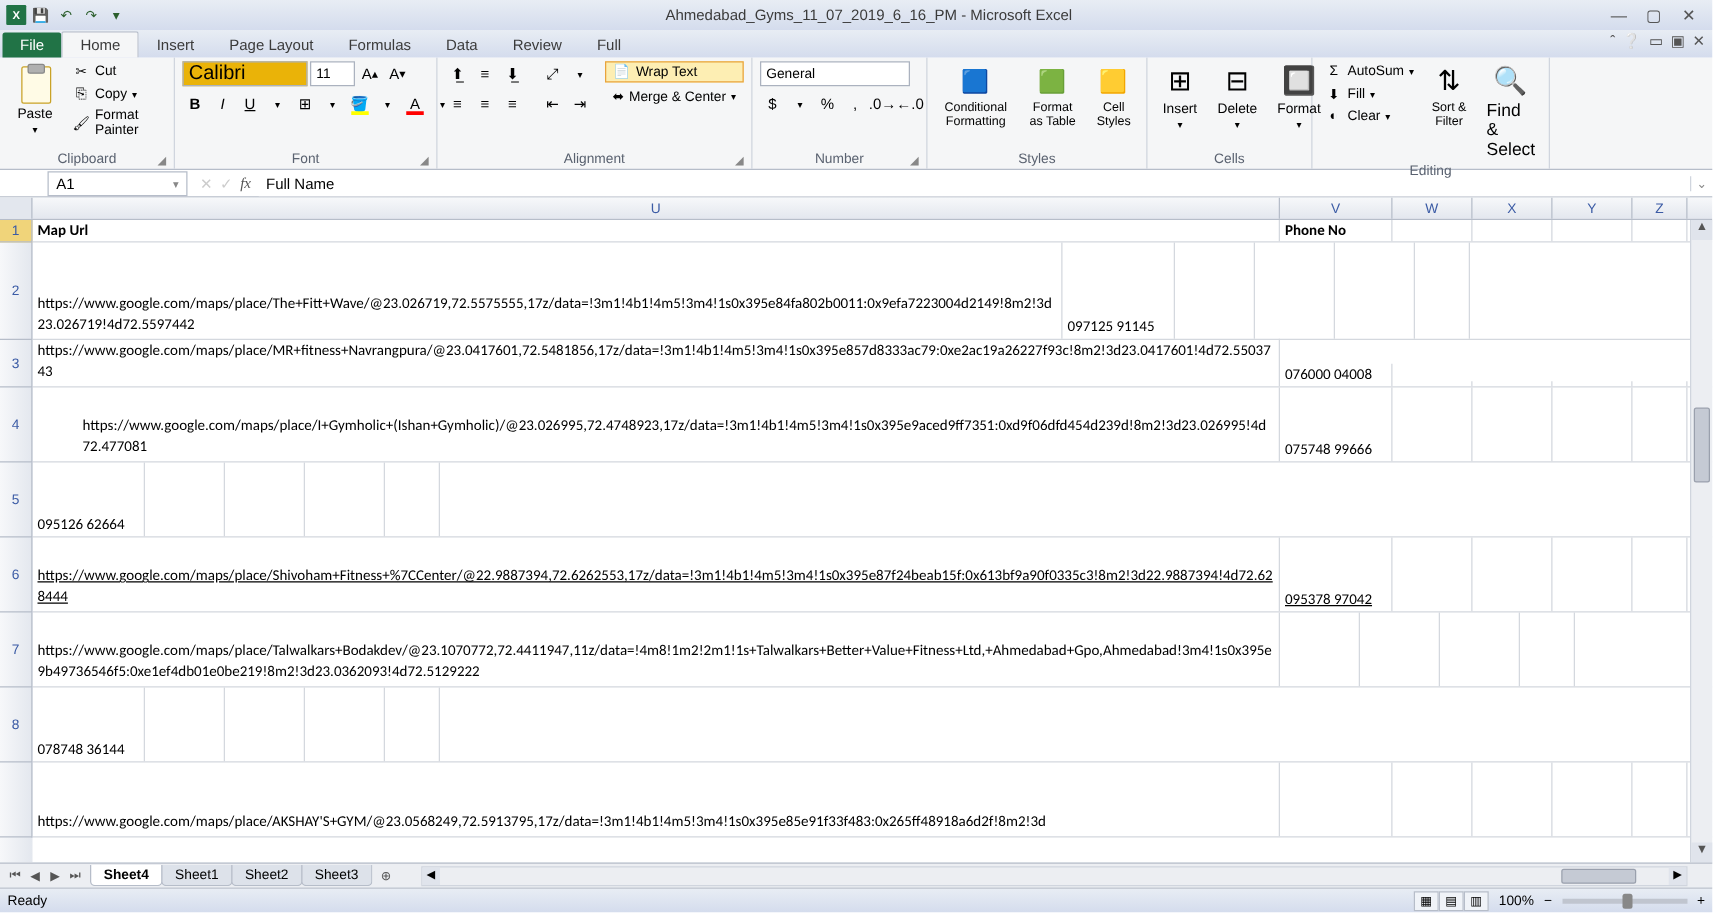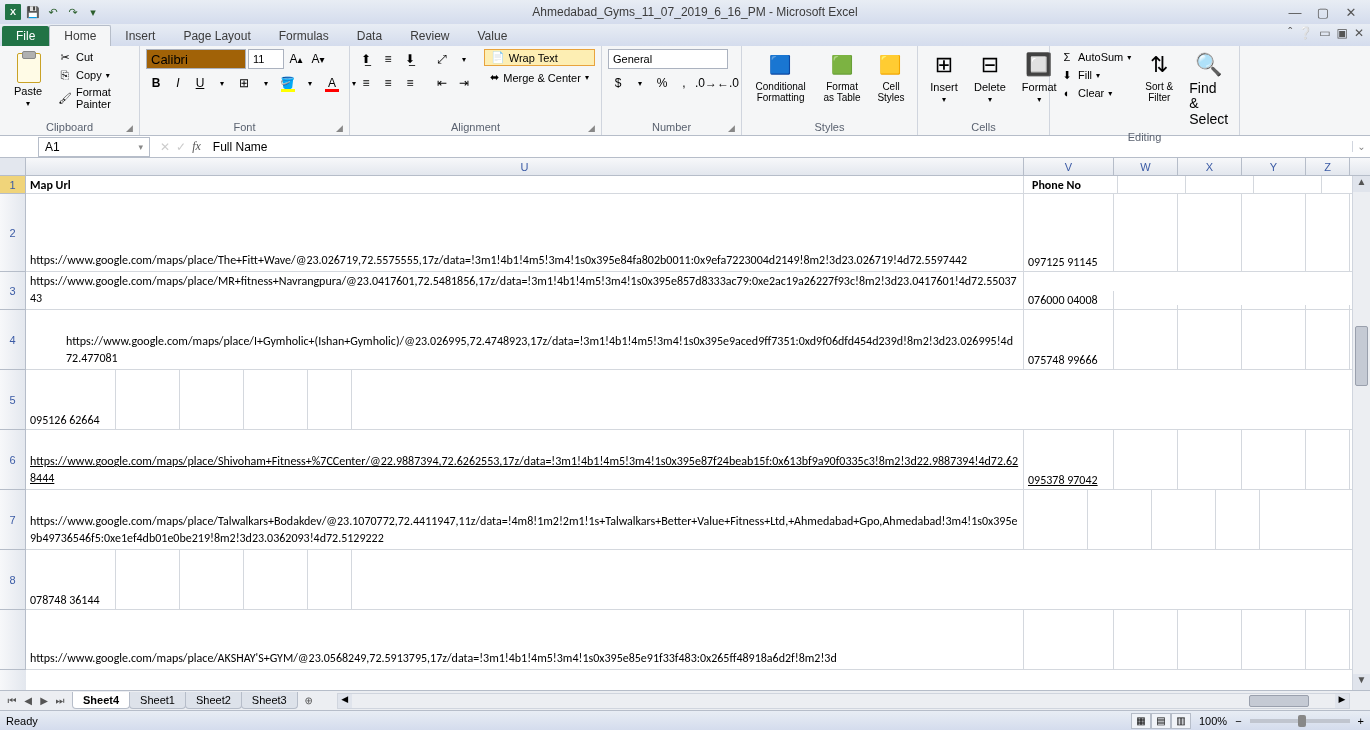--- a/index.html
+++ b/index.html
@@ -25,21 +25,21 @@
 .ribbon { height: 90px; background: #f5f6f7; border-bottom: 1px solid #b6bdc9; display: flex; }
 .ribbon-group { border-right: 1px solid #d0d5de; padding: 3px 6px 0 6px; display: flex; flex-direction: column; height: 100%; }
 .ribbon-group-content { flex: 1; display: flex; align-items: flex-start; gap: 4px; }
 .ribbon-group-label { text-align: center; font-size: 11px; color: #5a6270; padding: 2px 0; position: relative; }
 .ribbon-group-label .launcher { position: absolute; right: 0; bottom: 2px; font-size: 9px; color: #888; }
 .big-btn { display: flex; flex-direction: column; align-items: center; justify-content: center; padding: 2px 6px; font-size: 11px; gap: 2px; }
 .big-btn .icn { width: 28px; height: 28px; display: flex; align-items: center; justify-content: center; font-size: 22px; }
 .small-row { display: flex; flex-direction: column; gap: 2px; font-size: 11px; }
 .small-btn { display: flex; align-items: center; gap: 4px; padding: 1px 4px; font-size: 11px; }
 .small-btn .icn { width: 14px; height: 14px; display: inline-flex; align-items: center; justify-content: center; }
-.font-select { width: 100px; height: 20px; border: 1px solid #abb2bf; font-size: 13px; padding: 0 4px; background: #a16207; }
+.font-select { width: 100px; height: 20px; border: 1px solid #abb2bf; font-size: 16px; padding: 0 4px; background: #eab308; }
 .size-select { width: 36px; height: 20px; border: 1px solid #abb2bf; font-size: 11px; padding: 0 4px; background: #fff; }
 .btn-row { display: flex; gap: 2px; align-items: center; }
 .icn-btn { width: 20px; height: 20px; display: flex; align-items: center; justify-content: center; font-size: 12px; border: 1px solid transparent; }
 .wrap-text-btn { background: #fdeeb3; border: 1px solid #e8a33d; padding: 1px 6px; display: flex; align-items: center; gap: 4px; font-size: 11px; }
 .merge-btn { padding: 1px 6px; display: flex; align-items: center; gap: 4px; font-size: 11px; }
 .num-select { width: 120px; height: 20px; border: 1px solid #abb2bf; font-size: 11px; padding: 0 4px; background: #fff; }
 .paste-icon { width: 32px; height: 32px; position: relative; }
 .paste-icon::before { content: ""; position: absolute; width: 22px; height: 28px; background: #fffbe6; border: 1px solid #c9a227; left: 5px; top: 2px; border-radius: 2px; }
 .paste-icon::after { content: ""; position: absolute; width: 12px; height: 6px; background: #b0b0b0; border: 1px solid #888; left: 10px; top: 0; border-radius: 2px; }
 
@@ -113,21 +113,21 @@
 </div>
 
 <div class="ribbon-tabs">
   <div class="file-tab">File</div>
   <div class="tab active">Home</div>
   <div class="tab">Insert</div>
   <div class="tab">Page Layout</div>
   <div class="tab">Formulas</div>
   <div class="tab">Data</div>
   <div class="tab">Review</div>
-  <div class="tab">Value</div>
+  <div class="tab">Full</div>
   <div class="right-icons">
     <span>ˆ</span>
     <span style="color:#2a6fc9">❔</span>
     <span>▭</span>
     <span>▣</span>
     <span>✕</span>
   </div>
 </div>
 
 <div class="ribbon">
@@ -335,30 +335,30 @@
         <div class="row-hdr" style="height: 78px;">2</div>
         <div class="row-hdr" style="height: 38px;">3</div>
         <div class="row-hdr" style="height: 60px;">4</div>
         <div class="row-hdr" style="height: 60px;">5</div>
         <div class="row-hdr" style="height: 60px;">6</div>
         <div class="row-hdr" style="height: 60px;">7</div>
         <div class="row-hdr" style="height: 60px;">8</div>
         <div class="row-hdr" style="height: 60px;"></div>
       </div>
     <div class="cells" id="cells">
-        <div class="row" style="height: 18px; justify-content: space-between;">
+        <div class="row" style="height: 18px;">
           <div class="cell hdr" style="width: 998px;">Map Url</div>
           <div class="cell hdr" style="width: 90px;">Phone No</div>
           <div class="cell hdr" style="width: 64px;"></div>
           <div class="cell hdr" style="width: 64px;"></div>
           <div class="cell hdr" style="width: 64px;"></div>
           <div class="cell hdr" style="width: 44px;"></div>
         </div>
         <div class="row" style="height: 78px;">
-          <div class="cell url" style="width: 998px;">https://www.google.com/maps/place/The+Fitt+Wave/@23.026719,72.5575555,17z/data=!3m1!4b1!4m5!3m4!1s0x395e84fa802b0011:0x9efa7223004d2149!8m2!3d23.026719!4d72.5597442</div>
+          <div class="cell url" style="width: 824px;">https://www.google.com/maps/place/The+Fitt+Wave/@23.026719,72.5575555,17z/data=!3m1!4b1!4m5!3m4!1s0x395e84fa802b0011:0x9efa7223004d2149!8m2!3d23.026719!4d72.5597442</div>
           <div class="cell" style="width: 90px;">097125 91145</div>
           <div class="cell" style="width: 64px;"></div>
           <div class="cell" style="width: 64px;"></div>
           <div class="cell" style="width: 64px;"></div>
           <div class="cell" style="width: 44px;"></div>
         </div>
         <div class="row" style="height: 38px; align-items: flex-end;">
           <div class="cell url" style="width: 998px;">https://www.google.com/maps/place/MR+fitness+Navrangpura/@23.0417601,72.5481856,17z/data=!3m1!4b1!4m5!3m4!1s0x395e857d8333ac79:0xe2ac19a26227f93c!8m2!3d23.0417601!4d72.5503743</div>
           <div class="cell" style="width: 90px;">076000 04008</div>
           <div class="cell" style="width: 64px;"></div>

